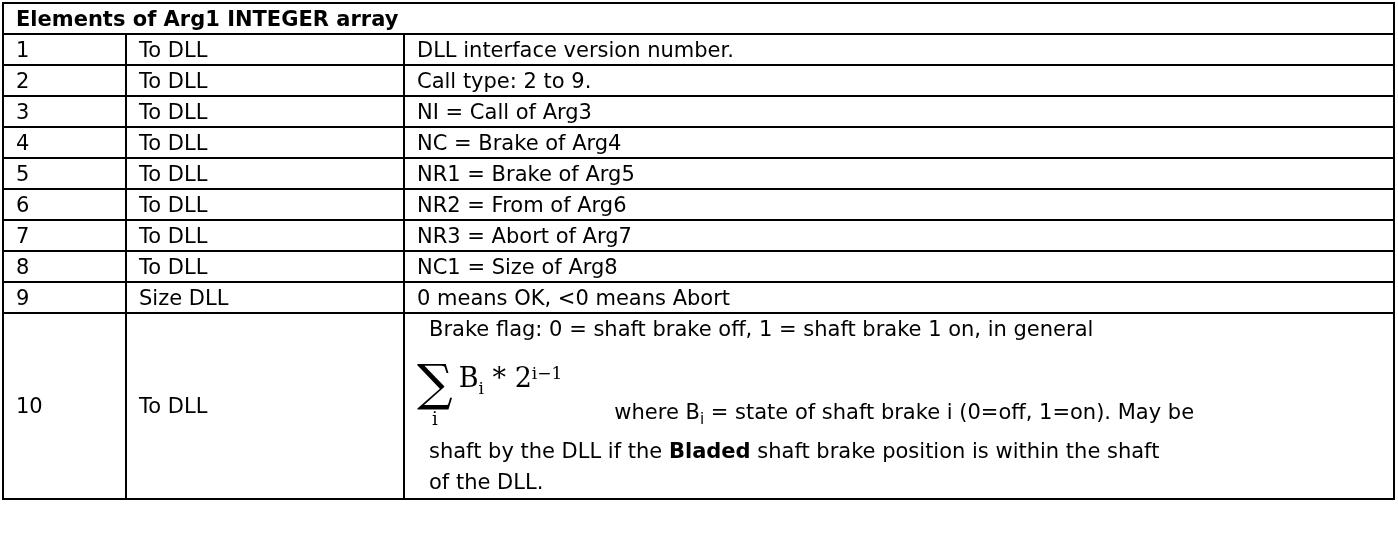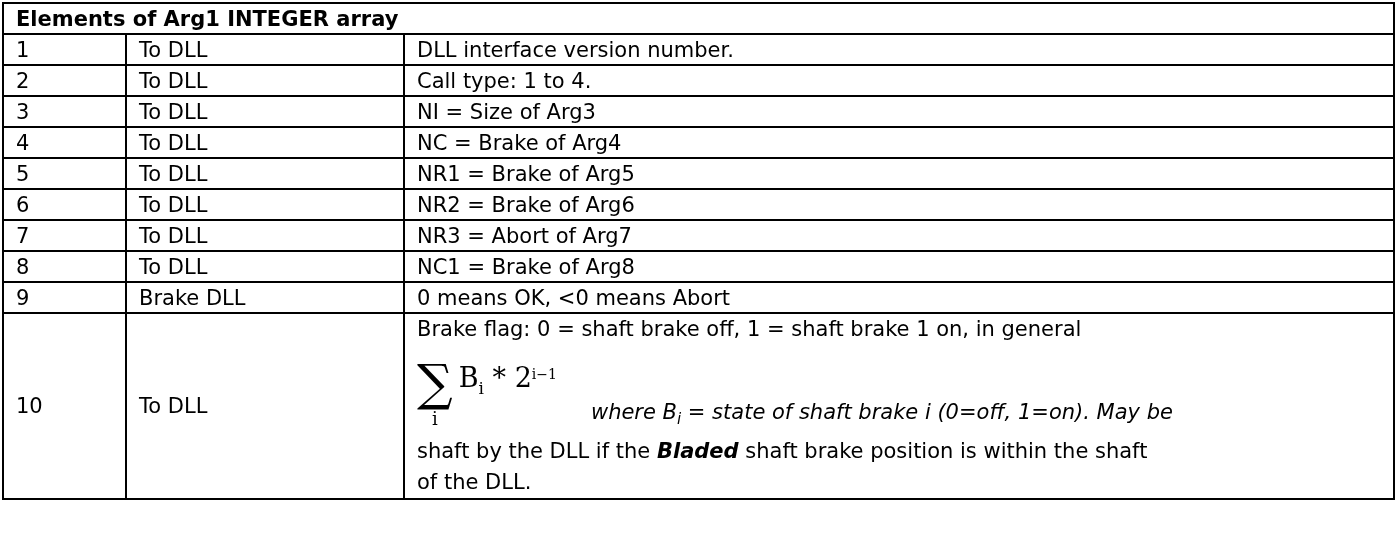--- a/index.html
+++ b/index.html
@@ -42,21 +42,21 @@
     vertical-align: top;
     padding-top: 7px;
     padding-bottom: 2px;
     white-space: normal;
   }
   td.col-element-10 {
     vertical-align: top;
     padding-top: 7px;
     margin-top: 24px;
   }
-  .line { line-height: 31px; }
+  .line { line-height: 31px; margin-left: 12px; }
   .formula-row {
     display: flex;
     align-items: flex-end;
     margin: 16px 0 8px 0;
   }
   .sum-block {
     display: flex;
     flex-direction: column;
     align-items: center;
     font-family: "DejaVu Serif", "Liberation Serif", serif;
@@ -77,37 +77,35 @@
     line-height: 30px;
     margin-left: 6px;
     margin-top: 2px;
   }
   .expr sub {
     font-size: 17px;
     vertical-align: -7px;
     line-height: 0;
   }
   .expr sup {
-    font-size: 14px;
+    font-size: 17px;
     vertical-align: 8px;
     line-height: 0;
   }
   .where-text {
-    margin-left: 34px;
+    margin-left: 52px;
     line-height: 31px;
-    font-style: italic;
   }
   .where-text sub {
     font-size: 15px;
     vertical-align: -5px;
     line-height: 0;
   }
   .em-bladed {
     font-weight: bold;
-    font-style: italic;
     text-align: center;
   }
 </style>
 </head>
 <body>
 
 <table class="doc-table">
   <colgroup>
     <col style="width:123px">
     <col style="width:278px">
@@ -119,55 +117,55 @@
   </tr>
 
   <tr class="data-row">
     <td>1</td>
     <td>To DLL</td>
     <td>DLL interface version number.</td>
   </tr>
   <tr class="data-row">
     <td>2</td>
     <td>To DLL</td>
-    <td>Call type: 1 to 4.</td>
+    <td>Call type: 2 to 9.</td>
   </tr>
   <tr class="data-row">
     <td>3</td>
     <td>To DLL</td>
-    <td>NI = Size of Arg3</td>
+    <td>NI = Call of Arg3</td>
   </tr>
   <tr class="data-row">
     <td>4</td>
     <td>To DLL</td>
     <td>NC = Brake of Arg4</td>
   </tr>
   <tr class="data-row">
     <td>5</td>
     <td>To DLL</td>
     <td>NR1 = Brake of Arg5</td>
   </tr>
   <tr class="data-row">
     <td>6</td>
     <td>To DLL</td>
-    <td>NR2 = Brake of Arg6</td>
+    <td>NR2 = From of Arg6</td>
   </tr>
   <tr class="data-row">
     <td>7</td>
     <td>To DLL</td>
     <td>NR3 = Abort of Arg7</td>
   </tr>
   <tr class="data-row">
     <td>8</td>
     <td>To DLL</td>
-    <td>NC1 = Brake of Arg8</td>
+    <td>NC1 = Size of Arg8</td>
   </tr>
   <tr class="data-row">
     <td>9</td>
-    <td>Brake DLL</td>
+    <td>Size DLL</td>
     <td>0 means OK, &lt;0 means Abort</td>
   </tr>
 
   <tr>
     <td class="col-element-10">10</td>
     <td class="col-element-10">To DLL</td>
     <td class="desc-complex">
       <div class="line">Brake flag: 0 = shaft brake off, 1 = shaft brake 1 on, in general</div>
       <div class="formula-row">
         <span class="sum-block">

